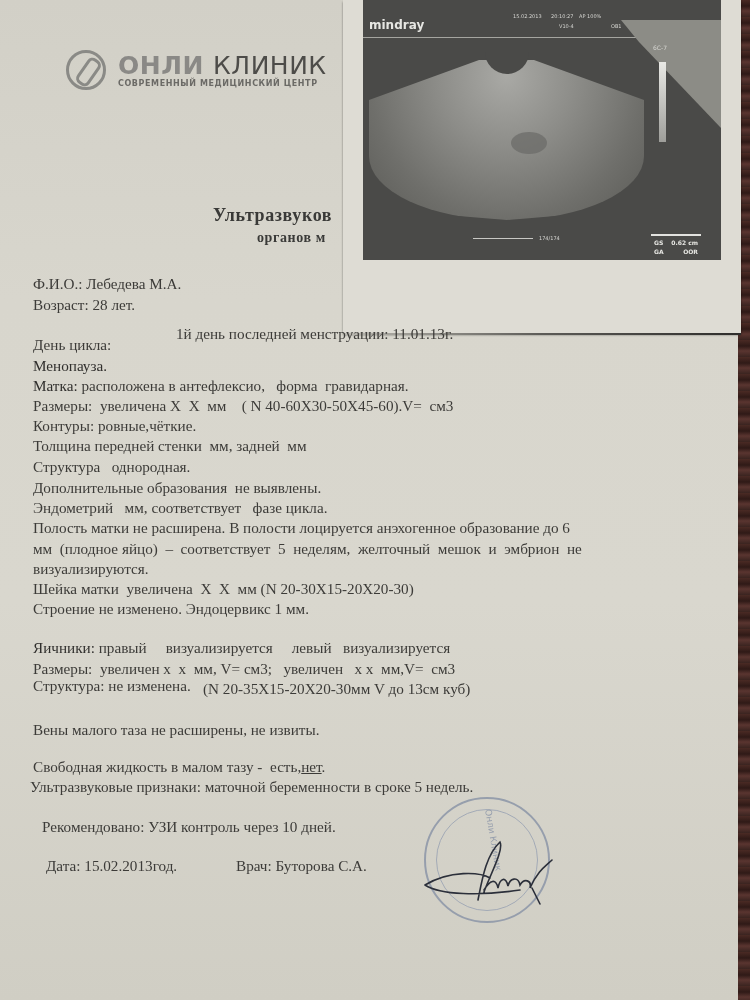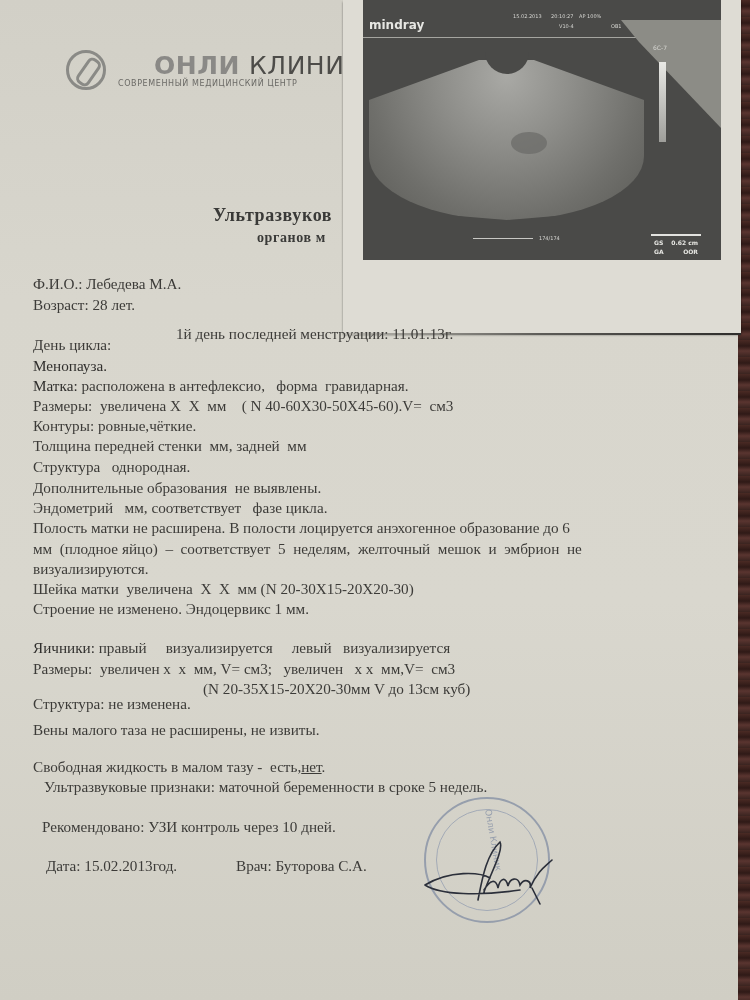--- a/index.html
+++ b/index.html
@@ -21,23 +21,23 @@
   .logo-mark {
     width: 40px; height: 40px; border: 3px solid #8a8a86; border-radius: 50%;
     position: relative; box-sizing: border-box;
   }
   .logo-mark::after {
     content: ""; position: absolute; left: 12px; top: 4px; width: 9px; height: 24px;
     border: 3px solid #8a8a86; border-radius: 6px; transform: rotate(35deg);
   }
   .logo-text { margin-left: 12px; font-family: "DejaVu Sans", "Liberation Sans", sans-serif; }
   .logo-title { font-size: 25px; font-weight: bold; letter-spacing: 0.5px; line-height: 26px; }
-  .logo-title .a { color: #8a8986; margin-left: 36px; }
+  .logo-title .a { color: #8a8986; }
   .logo-title .b { color: #4d4c49; }
-  .logo-sub { font-size: 8px; color: #6b6a66; letter-spacing: 0.6px; margin-top: 0; font-weight: normal; }
+  .logo-sub { font-size: 8px; color: #6b6a66; letter-spacing: 0.6px; margin-top: 0; font-weight: bold; }
 
   .title1 { position: absolute; left: 213px; top: 205px; font-size: 18px; font-weight: bold; color: #3a3a38; letter-spacing: 0.6px; }
   .title2 { position: absolute; left: 257px; top: 230px; font-size: 14px; font-weight: bold; color: #3a3a38; letter-spacing: 0.6px; }
 
   
   .us-paper {
     position: absolute; left: 343px; top: 0; width: 398px; height: 333px;
     background: #dedcd4; box-shadow: 0 2px 2px rgba(0,0,0,0.45);
   }
   .us-paper::after {
@@ -154,25 +154,25 @@
 <div class="line" style="top:498px">Эндометрий   мм, соответствует   фазе цикла.</div>
 <div class="line" style="top:518px">Полость матки не расширена. В полости лоцируется анэхогенное образование до 6</div>
 <div class="line" style="top:539px">мм  (плодное яйцо)  –  соответствует  5  неделям,  желточный  мешок  и  эмбрион  не</div>
 <div class="line" style="top:559px">визуализируются.</div>
 <div class="line" style="top:579px">Шейка матки  увеличена  X  X  мм (N 20-30X15-20X20-30)</div>
 <div class="line" style="top:599px">Строение не изменено. Эндоцервикс 1 мм.</div>
 
 <div class="line" style="top:638px"><span class="b">Яичники:</span><span> правый     визуализируется     левый   визуализируется</span></div>
 <div class="line" style="top:659px">Размеры:  увеличен x  x  мм, V= см3;   увеличен   x x  мм,V=  см3</div>
 <div class="line" style="top:679px; left:203px">(N 20-35X15-20X20-30мм V до 13см куб)</div>
-<div class="line" style="top:694px">Структура: не изменена.</div>
+<div class="line" style="top:676px">Структура: не изменена.</div>
 <div class="line" style="top:720px">Вены малого таза не расширены, не извиты.</div>
 <div class="line" style="top:757px"><span>Свободная жидкость в малом тазу -  есть,</span><span class="u">нет</span><span>.</span></div>
 
-<div class="line" style="top:777px; left:44px">Ультразвуковые признаки: маточной беременности в сроке 5 недель.</div>
+<div class="line" style="top:777px; left:30px">Ультразвуковые признаки: маточной беременности в сроке 5 недель.</div>
 <div class="line" style="top:817px; left:42px">Рекомендовано: УЗИ контроль через 10 дней.</div>
 <div class="line" style="top:856px; left:46px">Дата: 15.02.2013год.</div>
 <div class="line" style="top:856px; left:236px">Врач: Буторова С.А.</div>
 
 <div class="stamp">
   <div class="stamp-text">Онли Клиник</div>
 </div>
 <svg class="signature" viewBox="0 0 150 80">
   <path d="M5 55 C 30 40, 60 42, 70 48 M 58 70 C 62 50, 66 25, 80 12 C 84 20, 70 45, 64 62 M 64 60 C 70 50, 76 48, 78 58 C 80 48, 86 46, 88 56 C 90 48, 98 46, 100 55 C 104 48, 112 50, 110 58 C 118 40, 126 36, 132 30 M 112 58 L 120 74 M 5 55 C 20 65, 60 66, 100 60" fill="none" stroke="#2b2f3a" stroke-width="1.6" stroke-linecap="round"></path>
 </svg>

